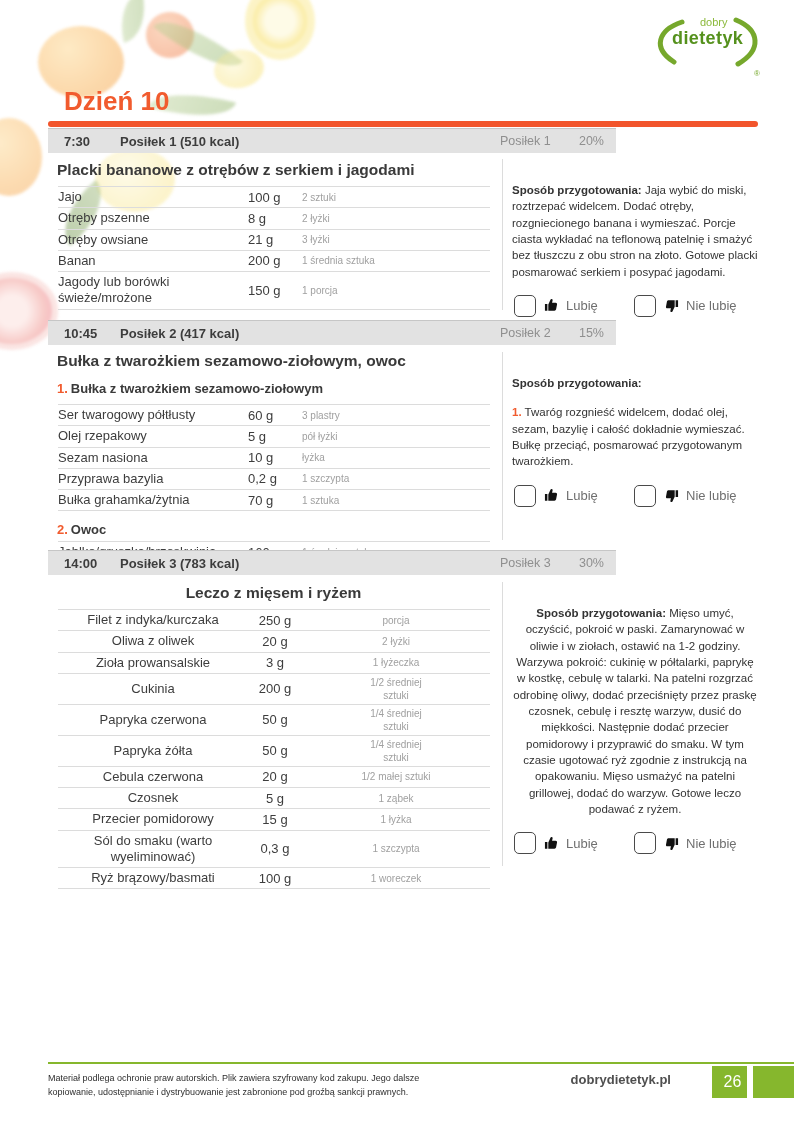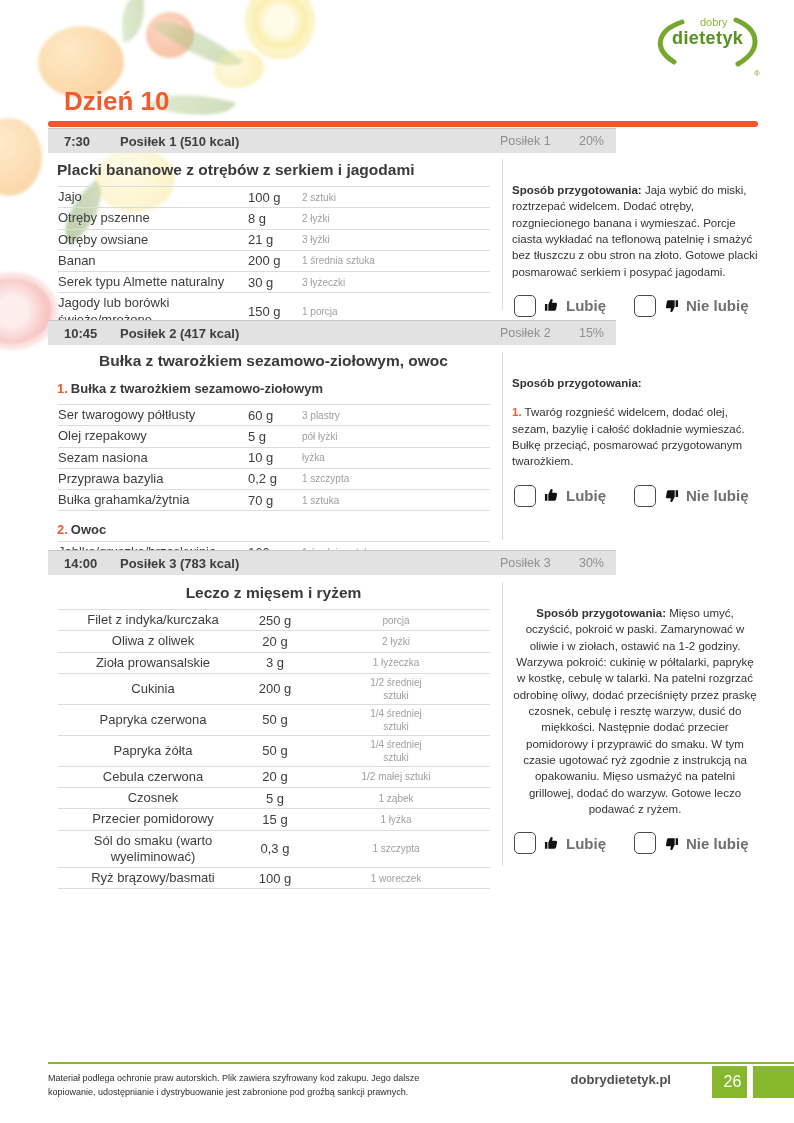--- a/index.html
+++ b/index.html
@@ -56,21 +56,21 @@
   .prep { font-size:11.5px; line-height:1.42; color:#333; margin:0; }
   .prep .b { font-weight:700; }
   .prep .step-num { color:#f15b2e; font-weight:700; }
   .prep + .prep { margin-top:13px; }
   .like-row { display:flex; margin-top:15px; padding-left:2px; }
   .like-item { display:flex; align-items:center; width:120px; }
   .checkbox { width:22px; height:22px; border:1px solid #4a4a4a; border-radius:5px; background:#fff; flex:0 0 auto; }
   .thumb { width:15px; height:15px; margin:0 7px 0 8px; flex:0 0 auto; }
   .thumb svg { display:block; width:15px; height:15px; fill:#111; }
   .thumb.down svg { transform:rotate(180deg); }
-  .like-label { font-size:15px; color:#6f6f6f;font-weight:bold; }
+  .like-label { font-size:13px; color:#6f6f6f; }
   
   .footer-line { position:absolute; left:48px; top:1062px; width:746px; height:2px; background:#86b72d; z-index:1; }
   .footer-legal { position:absolute; left:48px; top:1071px; width:430px; z-index:1;
     font-size:9px; line-height:1.6; color:#2e2e2e; white-space:pre-line; }
   .footer-site { position:absolute; left:523px; top:1072px; width:148px; text-align:right;
     font-size:13px; font-weight:700; color:#4f4f4f; z-index:1; }
   .page-badge { position:absolute; left:712px; top:1066px; width:35px; height:32px; z-index:1;
     background:#86b72d; color:#fff; font-size:16px; display:flex; align-items:center; justify-content:center;padding-left:6px; }
   .edge-badge { position:absolute; left:753px; top:1066px; width:41px; height:32px; background:#86b72d; z-index:1; }
 </style>
@@ -133,25 +133,20 @@
             <span class="ing-name">Otręby owsiane</span>
             <span class="ing-amt">21 g</span>
             <span class="ing-unit">3 łyżki</span>
           </div>
         <div class="ing-row">
             <span class="ing-name">Banan</span>
             <span class="ing-amt">200 g</span>
             <span class="ing-unit">1 średnia sztuka</span>
           </div>
         <div class="ing-row">
-            <span class="ing-name">Serek typu Almette naturalny</span>
-            <span class="ing-amt">30 g</span>
-            <span class="ing-unit">3 łyżeczki</span>
-          </div>
-        <div class="ing-row">
             <span class="ing-name">Jagody lub borówki
 świeże/mrożone</span>
             <span class="ing-amt">150 g</span>
             <span class="ing-unit">1 porcja</span>
           </div>
       </div>
     </div>
     <div class="right-col">
       <p class="prep"><span class="b">Sposób przygotowania:</span><span> Jaja wybić do miski, roztrzepać widelcem. Dodać otręby, rozgniecionego banana i wymieszać. Porcje ciasta wykładać na teflonową patelnię i smażyć bez tłuszczu z obu stron na złoto. Gotowe placki posmarować serkiem i posypać jagodami.</span></p>
       <div class="like-row">
@@ -179,21 +174,21 @@
 
   <div class="meal-header" style="top:320px;">
     <span class="meal-time">10:45</span>
     <span class="meal-title">Posiłek 2 (417 kcal)</span>
     <span class="meal-label">Posiłek 2</span>
     <span class="meal-percent">15%</span>
   </div>
   <div class="meal-body" style="top:346px;height:204px;">
     <div class="col-divider"></div>
     <div class="left-col">
-      <div class="dish-title" style="margin-top:6px;text-align:center;">Bułka z twarożkiem sezamowo-ziołowym, owoc</div>
+      <div class="dish-title" style="margin-top:6px;">Bułka z twarożkiem sezamowo-ziołowym, owoc</div>
       <div class="subhead"><span class="subnum">1.</span><span>Bułka z twarożkiem sezamowo-ziołowym</span></div>
       <div class="ing-table" style="margin-top:8px;">
         <div class="ing-row">
             <span class="ing-name">Ser twarogowy półtłusty</span>
             <span class="ing-amt">60 g</span>
             <span class="ing-unit">3 plastry</span>
           </div>
         <div class="ing-row">
             <span class="ing-name">Olej rzepakowy</span>
             <span class="ing-amt">5 g</span>

